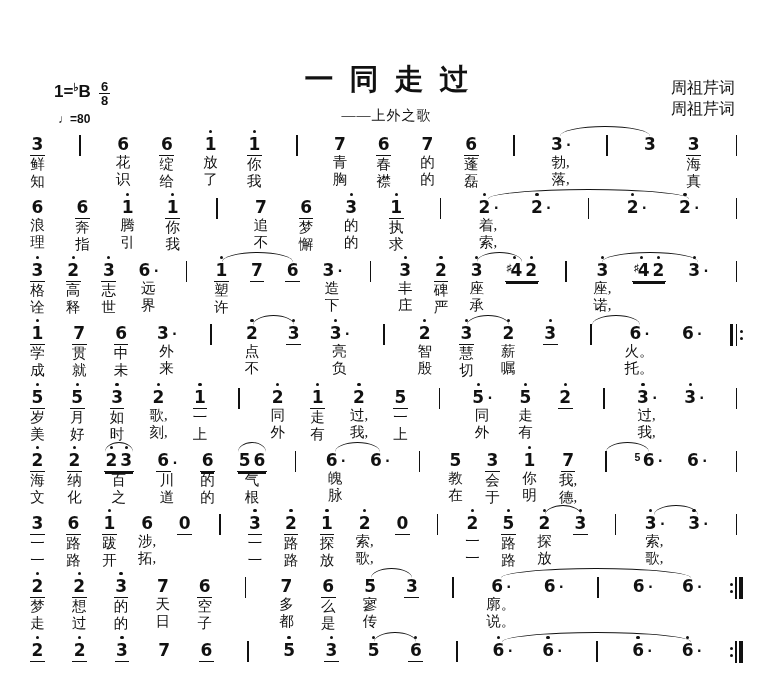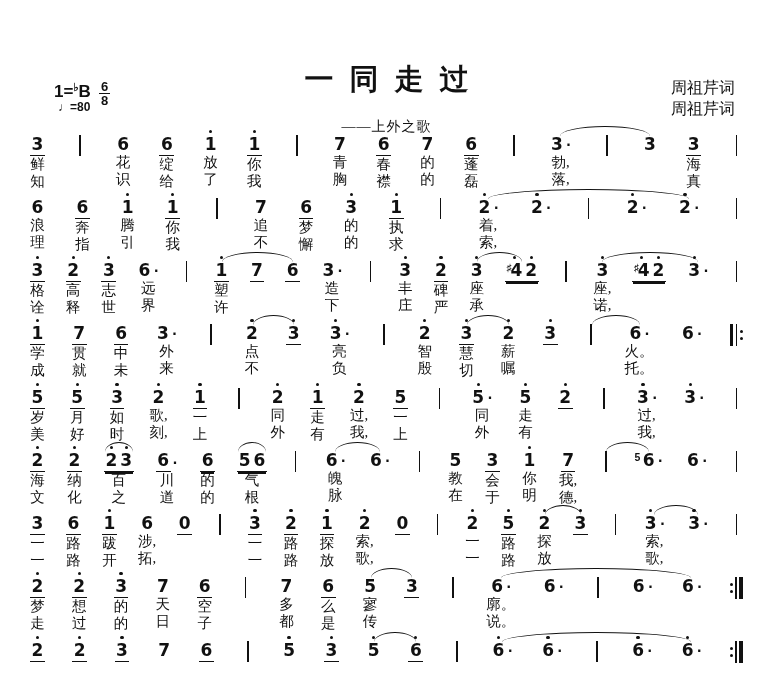--- a/index.html
+++ b/index.html
@@ -1,27 +1,27 @@
 <!DOCTYPE html>
 <html><head>
 <meta charset="utf-8">
 <style>
 html,body{margin:0;padding:0;background:#fff;}
 .page{width:775px;height:688px;background:#fff;overflow:hidden;box-sizing:border-box;
   padding:0 32px 0 30px;color:#111;font-family:"Liberation Sans",sans-serif;}
 .hdr{position:relative;height:128px;}
 .title{text-align:center;padding-top:60px;font-size:29px;font-weight:bold;
   letter-spacing:0.55em;text-indent:0.55em;font-family:"DejaVu Sans",sans-serif;}
-.sub{text-align:center;font-size:14px;margin-top:18px;letter-spacing:1px;font-family:"Liberation Serif",serif;}
+.sub{text-align:center;font-size:14px;margin-top:7px;letter-spacing:1px;font-family:"Liberation Serif",serif;}
 .keysig{position:absolute;left:24px;top:80px;font-size:17px;font-weight:bold;font-family:Liberation Sans, sans-serif;}
 .flat{font-size:11px;vertical-align:6px;}
 .frac{display:inline-block;vertical-align:-8px;margin-left:8px;text-align:center;font-size:13px;}
 .frac b{display:block;border-bottom:1.6px solid #111;padding:0 2px;line-height:13px;}
 .frac i{display:block;font-style:normal;font-weight:bold;line-height:13px;}
-.tempo{position:absolute;left:28px;top:100px;font-size:12px;font-weight:bold;}
+.tempo{position:absolute;left:28px;top:112px;font-size:12px;font-weight:bold;}
 .credits{position:absolute;right:8px;top:78px;font-size:16px;line-height:1.3;font-family:"Liberation Serif",serif;}
 .score{}
 .sys{position:relative;display:flex;justify-content:space-between;align-items:flex-start;margin-bottom:1px;}
 .ncell{display:flex;flex-direction:column;align-items:center;min-width:13px;}
 .nrow{display:flex;align-items:flex-end;}
 .uw{display:flex;}
 .u1{border-bottom:1.7px solid #111;padding-bottom:1px;}
 .u2{border-bottom:1.7px solid #111;box-shadow:0 3px 0 -1px #111;padding-bottom:1px;}
 .nsub{display:flex;flex-direction:column;align-items:center;padding:0 1.5px;}
 .od{height:7px;display:flex;align-items:center;justify-content:center;}

